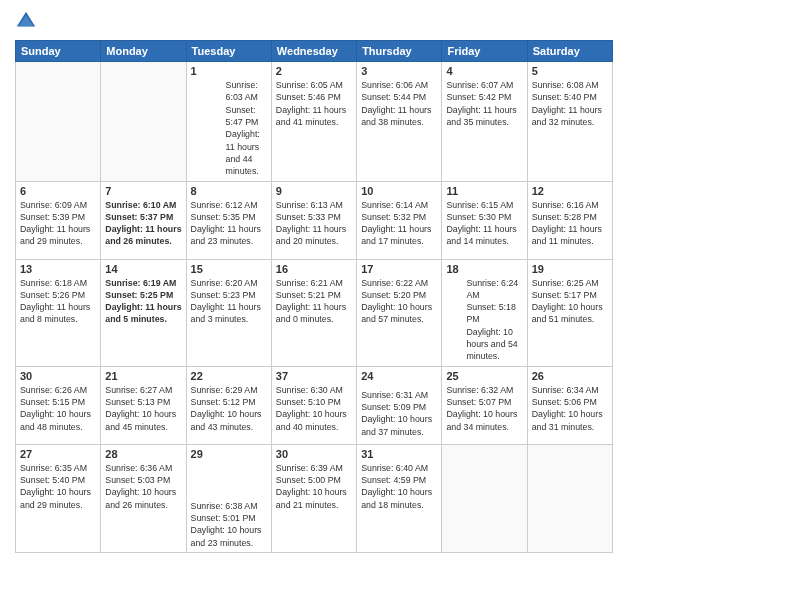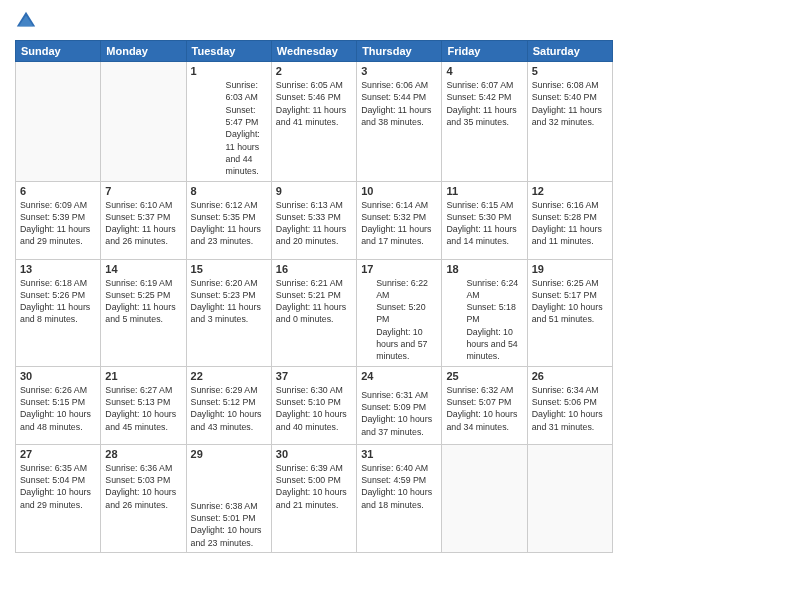--- a/index.html
+++ b/index.html
@@ -168,21 +168,21 @@
         </tr>
         <tr class="week-row">
           <td>
             <span class="day-num">6</span>
             <div class="day-info" style="white-space: pre-line;">Sunrise: 6:09 AM
 Sunset: 5:39 PM
 Daylight: 11 hours and 29 minutes.</div>
           </td>
           <td>
             <span class="day-num">7</span>
-            <div class="day-info" style="white-space: pre-line;">Sunrise: 6:10 AM
+            <div class="day-info" style="white-space: pre-line; font-weight: bold;">Sunrise: 6:10 AM
 Sunset: 5:37 PM
 Daylight: 11 hours and 26 minutes.</div>
           </td>
           <td>
             <span class="day-num">8</span>
             <div class="day-info" style="white-space: pre-line;">Sunrise: 6:12 AM
 Sunset: 5:35 PM
 Daylight: 11 hours and 23 minutes.</div>
           </td>
           <td>
@@ -212,39 +212,39 @@
         </tr>
         <tr class="week-row">
           <td>
             <span class="day-num">13</span>
             <div class="day-info" style="white-space: pre-line;">Sunrise: 6:18 AM
 Sunset: 5:26 PM
 Daylight: 11 hours and 8 minutes.</div>
           </td>
           <td>
             <span class="day-num">14</span>
-            <div class="day-info" style="white-space: pre-line;">Sunrise: 6:19 AM
+            <div class="day-info" style="white-space: pre-line; font-weight: bold;">Sunrise: 6:19 AM
 Sunset: 5:25 PM
 Daylight: 11 hours and 5 minutes.</div>
           </td>
           <td>
             <span class="day-num">15</span>
             <div class="day-info" style="white-space: pre-line;">Sunrise: 6:20 AM
 Sunset: 5:23 PM
 Daylight: 11 hours and 3 minutes.</div>
           </td>
           <td>
             <span class="day-num">16</span>
             <div class="day-info" style="white-space: pre-line;">Sunrise: 6:21 AM
 Sunset: 5:21 PM
 Daylight: 11 hours and 0 minutes.</div>
           </td>
           <td>
             <span class="day-num">17</span>
-            <div class="day-info" style="white-space: pre-line; margin-left: 15px;">Sunrise: 6:22 AM
+            <div class="day-info" style="white-space: pre-line;">Sunrise: 6:22 AM
 Sunset: 5:20 PM
 Daylight: 10 hours and 57 minutes.</div>
           </td>
           <td>
             <span class="day-num">18</span>
             <div class="day-info" style="white-space: pre-line; margin-left: 20px;">Sunrise: 6:24 AM
 Sunset: 5:18 PM
 Daylight: 10 hours and 54 minutes.</div>
           </td>
           <td>
@@ -295,21 +295,21 @@
             <span class="day-num">26</span>
             <div class="day-info" style="white-space: pre-line;">Sunrise: 6:34 AM
 Sunset: 5:06 PM
 Daylight: 10 hours and 31 minutes.</div>
           </td>
         </tr>
         <tr class="week-row">
           <td>
             <span class="day-num">27</span>
             <div class="day-info" style="white-space: pre-line;">Sunrise: 6:35 AM
-Sunset: 5:04 PM
+Sunset: 5:40 PM
 Daylight: 10 hours and 29 minutes.</div>
           </td>
           <td>
             <span class="day-num">28</span>
             <div class="day-info" style="white-space: pre-line;">Sunrise: 6:36 AM
 Sunset: 5:03 PM
 Daylight: 10 hours and 26 minutes.</div>
           </td>
           <td>
             <span class="day-num">29</span>

